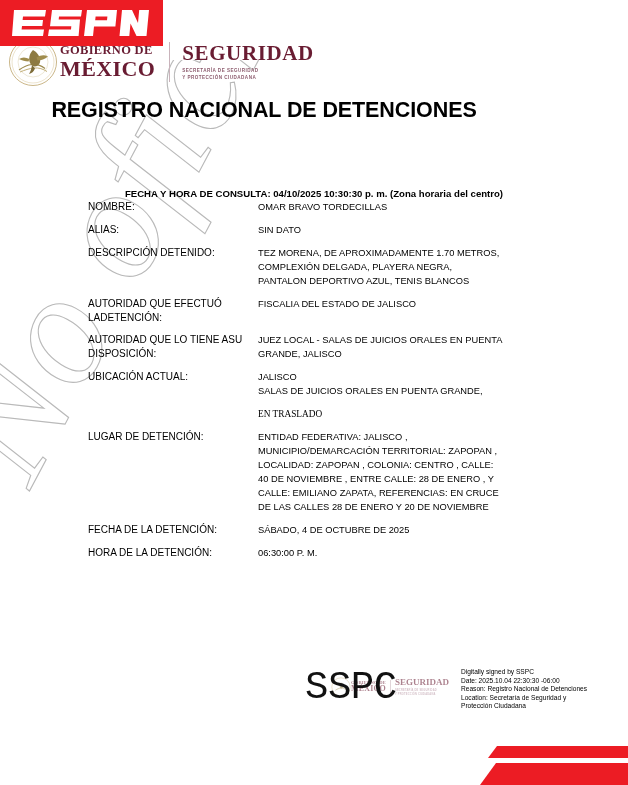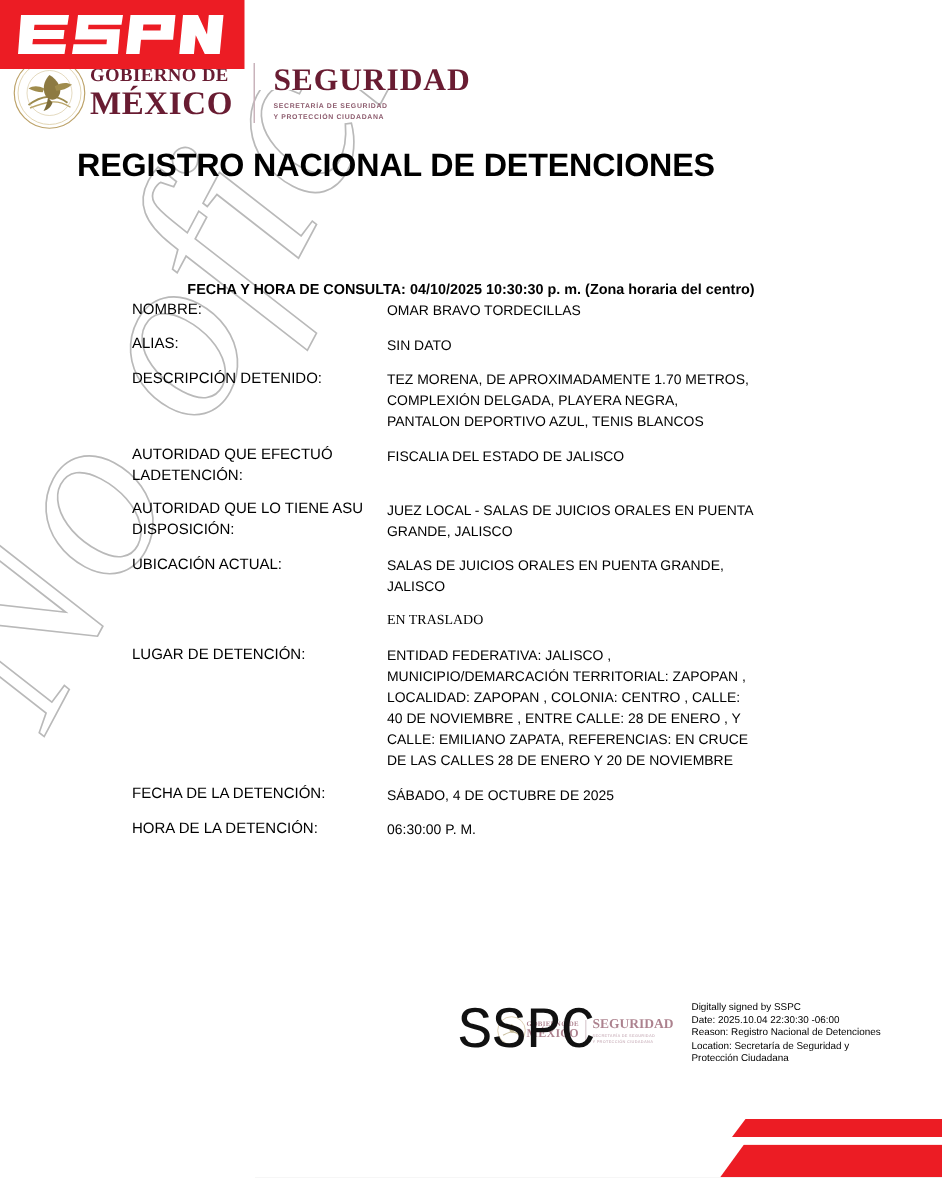--- a/index.html
+++ b/index.html
@@ -239,22 +239,22 @@
         <div class="row">
           <div class="label"><span class="vline">AUTORIDAD QUE LO TIENE A</span><span class="vline">SU DISPOSICIÓN:</span></div>
           <div class="value">
             <span class="vline">JUEZ LOCAL - SALAS DE JUICIOS ORALES EN PUENTA</span>
             <span class="vline">GRANDE, JALISCO</span>
           </div>
         </div>
         <div class="row">
           <div class="label"><span class="vline">UBICACIÓN ACTUAL:</span></div>
           <div class="value">
+            <span class="vline">JALISCO</span>
             <span class="vline">SALAS DE JUICIOS ORALES EN PUENTA GRANDE,</span>
-            <span class="vline">JALISCO</span>
             <span class="vgap">EN TRASLADO</span>
           </div>
         </div>
         <div class="row">
           <div class="label"><span class="vline">LUGAR DE DETENCIÓN:</span></div>
           <div class="value">
             <span class="vline">ENTIDAD FEDERATIVA: JALISCO ,</span>
             <span class="vline">MUNICIPIO/DEMARCACIÓN TERRITORIAL: ZAPOPAN ,</span>
             <span class="vline">LOCALIDAD: ZAPOPAN , COLONIA: CENTRO , CALLE:</span>
             <span class="vline">40 DE NOVIEMBRE , ENTRE CALLE: 28 DE ENERO , Y</span>

